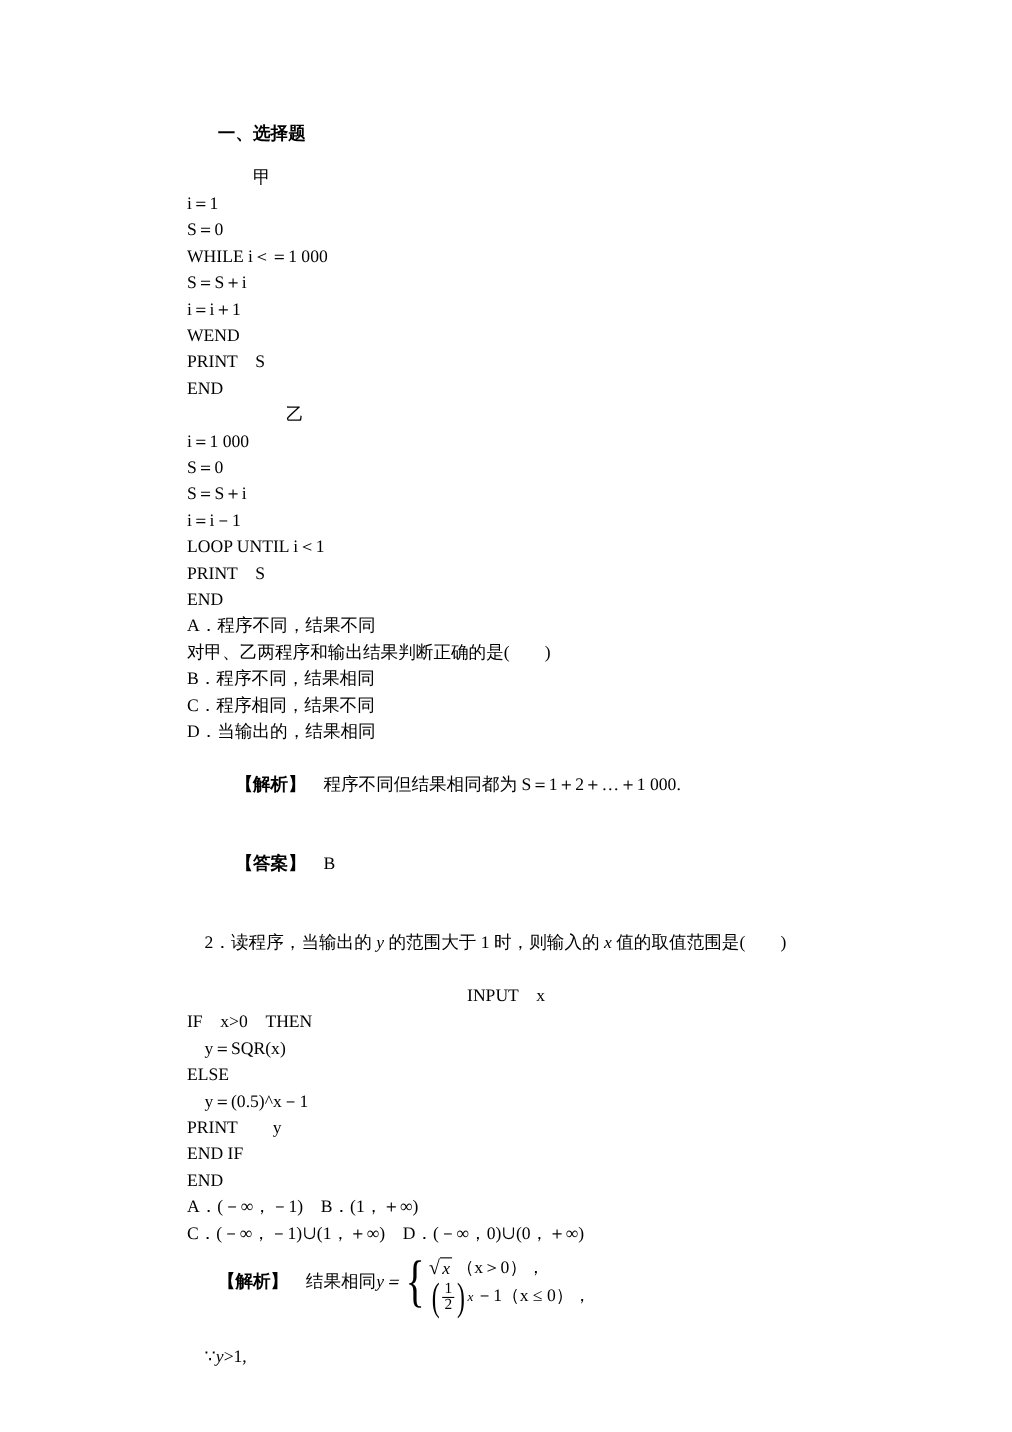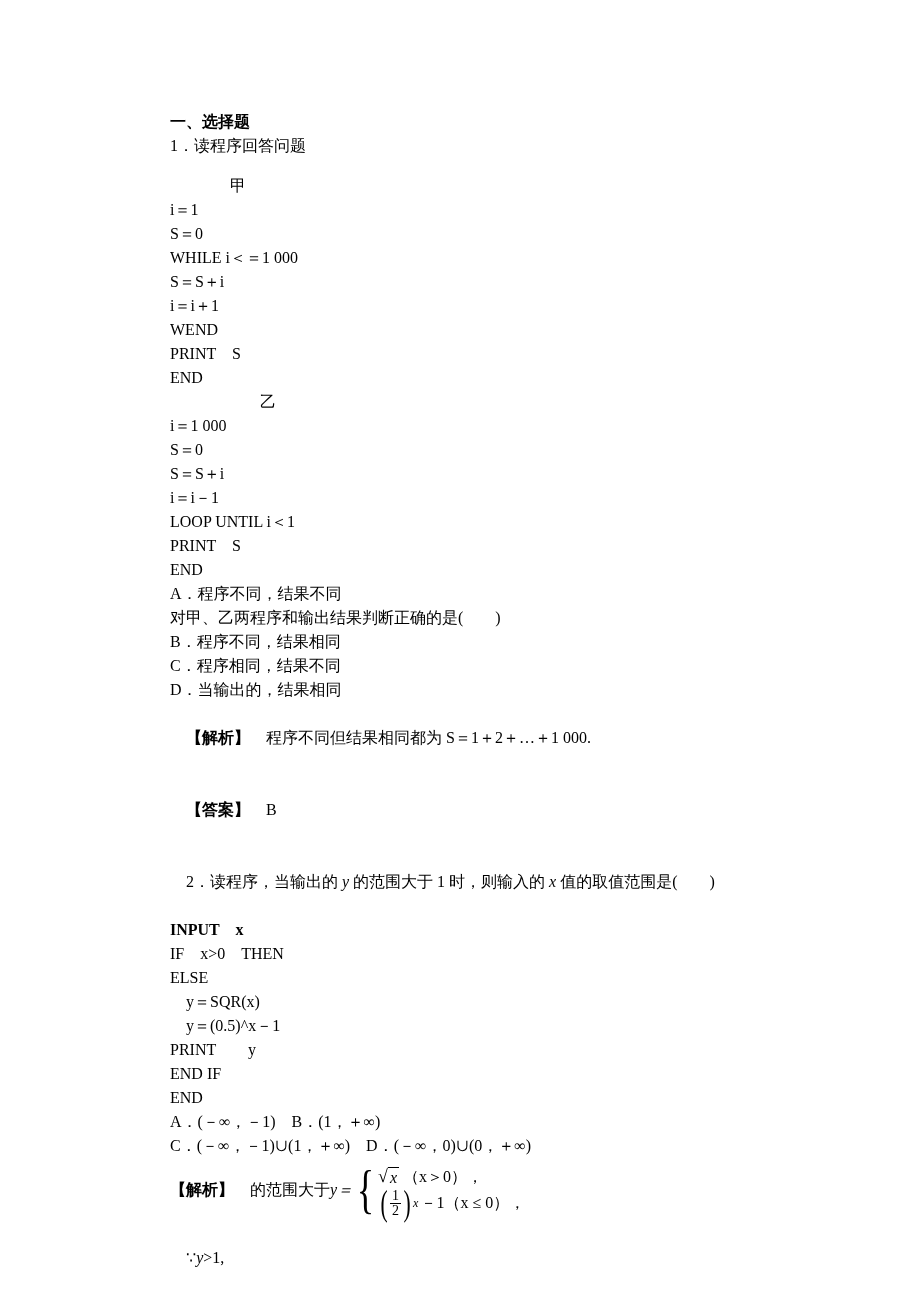--- a/index.html
+++ b/index.html
@@ -15,28 +15,28 @@
     width: 920px;
     min-height: 1302px;
     padding: 110px 170px 80px 170px;
     box-sizing: border-box;
   }
   .line {
     white-space: pre;
   }
   .bold {
     font-weight: bold;
+    margin-left: 28px;
   }
   .italic {
     font-style: italic;
     font-family: "Times New Roman", serif;
   }
   .center-line {
-    text-align: left;
-    font-weight: bold;
+    text-align: center;
   }
   .label-line {
     padding-left: 60px;
   }
   .brace-col {
     display: flex;
     flex-direction: column;
     align-items: flex-start;
     line-height: 1.2;
     font-size:16px;
@@ -95,21 +95,20 @@
     margin-right:-2px;
   }
 </style>
 </head>
 <body>
 
 <div class="page">
 
   <div class="line bold">一、选择题</div>
 
-  <div class="line">1．读程序回答问题</div>
   <div style="height:16px"></div>
   <div class="line label-line">甲</div>
   <div class="line">i＝1</div>
   <div class="line">S＝0</div>
   <div class="line">WHILE i＜＝1 000</div>
   <div class="line">S＝S＋i</div>
   <div class="line">i＝i＋1</div>
   <div class="line">WEND</div>
   <div class="line">PRINT　S</div>
   <div class="line">END</div>
@@ -134,33 +133,33 @@
   </div>
   <div class="line">
     <span class="bold">【答案】</span><span>　B</span>
   </div>
 
   <div class="line">
     <span>2．读程序，当输出的 </span><span class="italic">y</span><span> 的范围大于 1 时，则输入的 </span><span class="italic">x</span><span> 值的取值范围是(　　)</span>
   </div>
   <div class="center-line">INPUT　x</div>
   <div class="line">IF　x&gt;0　THEN</div>
+  <div class="line">　y＝SQR(x)</div>
   <div class="line">ELSE</div>
-  <div class="line">　y＝SQR(x)</div>
   <div class="line">　y＝(0.5)^x－1</div>
   <div class="line">PRINT　　y</div>
   <div class="line">END IF</div>
   <div class="line">END</div>
 
   <div class="line">A．(－∞，－1)　B．(1，＋∞)</div>
   <div class="line">C．(－∞，－1)∪(1，＋∞)　D．(－∞，0)∪(0，＋∞)</div>
 
   <div style="display:flex;align-items:center;margin-top:6px">
     <span class="bold">【解析】</span>
-    <span>　的范围大于 </span>
+    <span>　结果相同 </span>
     <span class="italic">y＝</span>
     <span class="lbrace">{</span>
     <span class="brace-col">
       <div>
         <span class="sqrt">
           <span class="sqrt-sym">√</span>
             <span class="sqrt-arg">x</span>
         </span>
         <span style="margin-left:4px">（x＞0），</span>
       </div>

